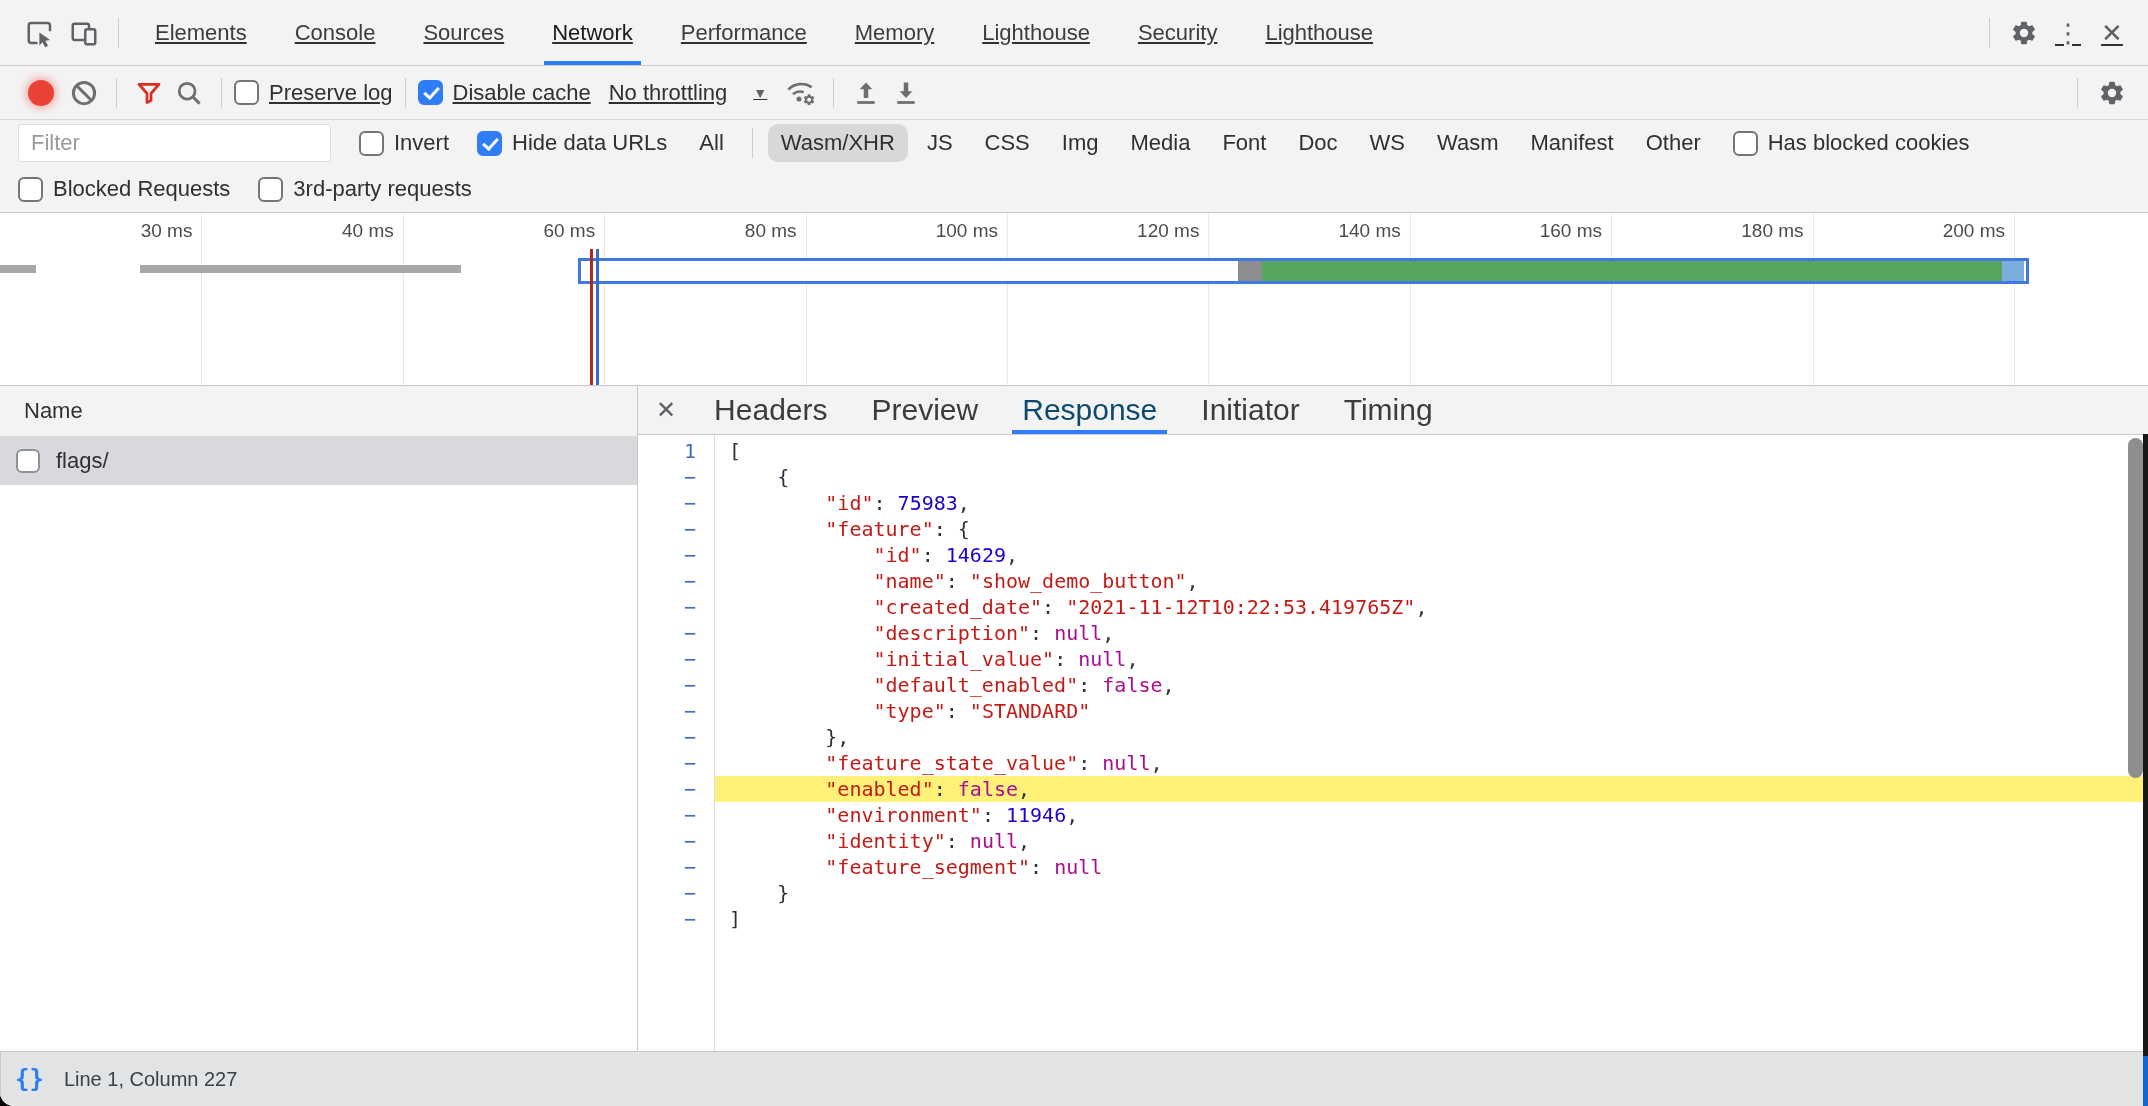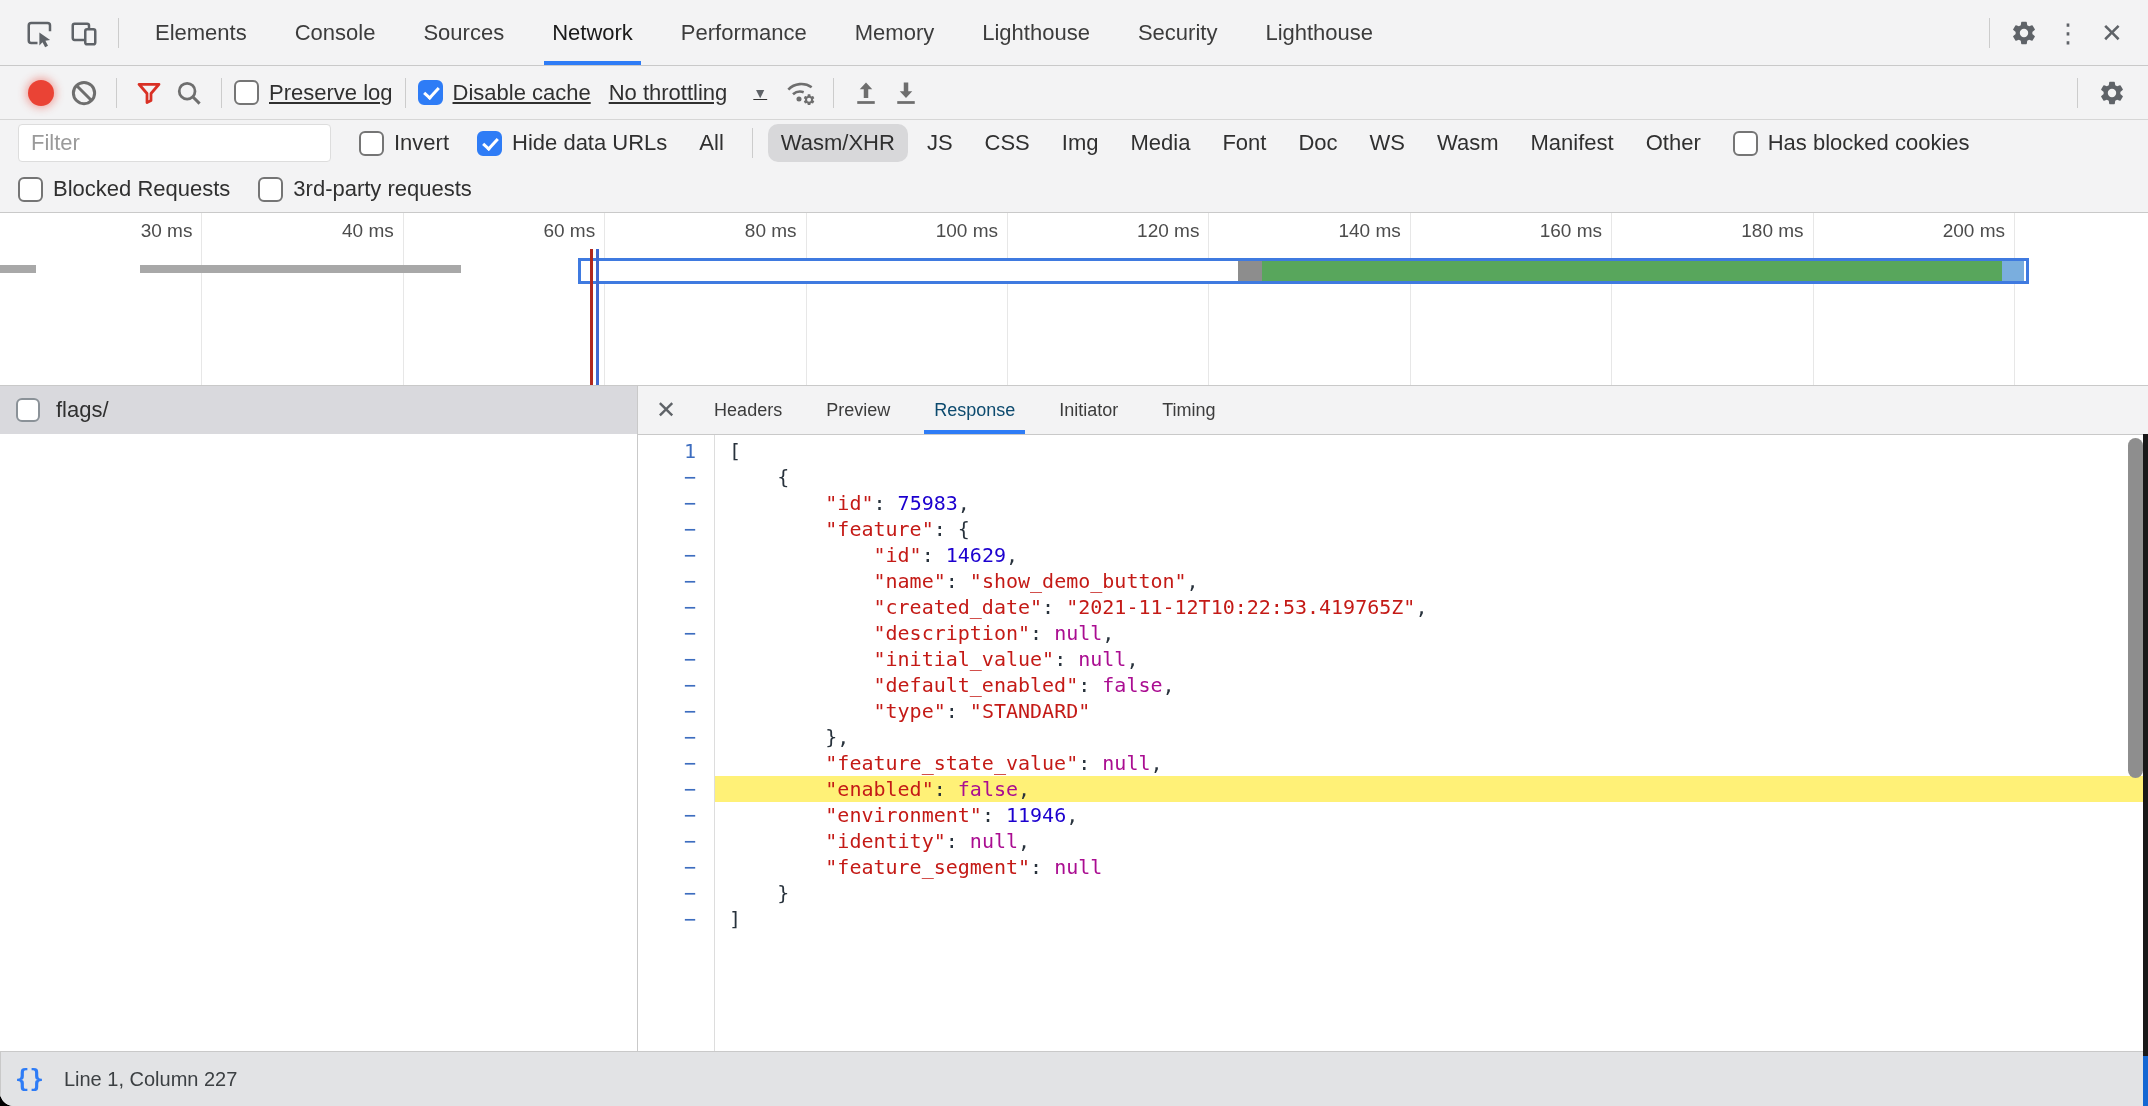--- a/index.html
+++ b/index.html
@@ -1,21 +1,21 @@
 <!DOCTYPE html>
 <html><head>
 <meta charset="utf-8">
 <style>
   html,body{margin:0;padding:0;background:#000;}
   .app{position:relative;width:2148px;height:1106px;background:#fff;overflow:hidden;
        font-family:"Liberation Sans",sans-serif;color:#303030;
        border-bottom-left-radius:14px;display:flex;flex-direction:column;}
   .row{flex:none;display:flex;align-items:center;box-sizing:border-box;}
   
-  .tabbar{height:66px;background:#f3f3f4;border-bottom:1px solid #c9c9c9;padding:0 14px 0 18px;}
+  .tabbar{height:66px;background:#f3f3f4;border-bottom:1px solid #c9c9c9;padding:0 14px 0 18px;text-decoration:underline;}
   .icon-btn{display:flex;align-items:center;justify-content:center;width:44px;height:44px;flex:none;cursor:pointer;}
   .vsep{width:1px;height:30px;background:#ccc;margin:0 12px;flex:none;}
   .tabs{display:flex;height:100%;align-items:stretch;}
   .tab{display:flex;align-items:center;padding:0 24px;font-size:22px;color:#3c3c3c;position:relative;cursor:pointer;white-space:nowrap;}
   .tab.tab-on{color:#1a1a1a;}
   .tab.tab-on::after{content:"";position:absolute;left:16px;right:16px;bottom:0;height:4px;background:#2e7cf6;}
   .spacer{flex:1;}
   .glyph{font-size:26px;color:#5f6368;line-height:1;}
   
   .toolbar{height:54px;background:#f3f3f4;border-bottom:1px solid #d6d6d6;padding:0 14px 0 18px;text-decoration:underline;}
@@ -47,21 +47,21 @@
   .ov-bar{position:absolute;box-sizing:border-box;background:#fff;}
   
   .main{flex:1;display:flex;min-height:0;}
   .left{width:637px;flex:none;border-right:1px solid #c9c9c9;display:flex;flex-direction:column;background:#fff;}
   .left-head{height:50px;background:#f3f3f4;border-bottom:1px solid #ddd;display:flex;align-items:center;padding:0 24px;font-size:22px;color:#303030;flex:none;}
   .req-row{height:48px;display:flex;align-items:center;padding:0 16px;font-size:22px;color:#303030;flex:none;cursor:pointer;}
   .req-row.sel{background:#d9d9dd;}
   .req-row .cb{width:24px;height:24px;border-color:#8b9298;margin-right:16px;}
   .right{flex:1;display:flex;flex-direction:column;min-width:0;background:#fff;position:relative;}
   .detail-tabs{height:48px;background:#f3f3f4;border-bottom:1px solid #c9c9c9;display:flex;align-items:stretch;padding:0 6px;flex:none;}
-  .dtab{display:flex;align-items:center;padding:0 22px;font-size:18px;color:#3c3c3c;position:relative;cursor:pointer;white-space:nowrap;}
+  .dtab{display:flex;align-items:center;padding:0 22px;font-size:30px;color:#3c3c3c;position:relative;cursor:pointer;white-space:nowrap;}
   .dtab.tab-on{color:#0c4a6e;}
   .dtab.tab-on::after{content:"";position:absolute;left:12px;right:12px;bottom:0;height:4px;background:#2e7cf6;}
   .dclose{display:flex;align-items:center;padding:0 16px 0 12px;font-size:24px;color:#5f6368;cursor:pointer;}
   
   .code-area{flex:1;position:relative;overflow:hidden;font-family:"DejaVu Sans Mono",monospace;font-size:20px;line-height:26px;padding-top:3px;}
   .gutter-border{position:absolute;left:76px;top:0;bottom:0;width:1px;background:#ddd;}
   .code-row{display:flex;white-space:pre;}
   .gutter{width:76px;flex:none;text-align:right;padding-right:18px;box-sizing:border-box;color:#3d6dbf;}
   .line{flex:1;padding-left:15px;}
   .line.hl{background:#fff177;}
@@ -251,20 +251,21 @@
         <div style="position: absolute; top: 0px; bottom: 0px; left: 656.585px; width: 24.168px; background: rgb(141, 141, 141);"></div>
         <div style="position: absolute; top: 0px; bottom: 0px; left: 680.753px; width: 740.145px; background: rgb(88, 166, 92);"></div>
         <div style="position: absolute; top: 0px; bottom: 0px; left: 1420.9px; width: 22.154px; background: rgb(122, 174, 222);"></div>
       </div>
       <div class="ov-event" style="left: 590.102px; background: rgb(176, 40, 31);"></div>
       <div class="ov-event" style="left: 596.144px; background: rgb(64, 105, 208);"></div>
     </div>
 
   <div class="main">
     <div class="left">
+      <div class="left-head">Name</div>
       <div class="req-row sel">
         <span class="cb"></span>
         <span>flags/</span>
       </div>
     </div>
     <div class="right">
       <div class="detail-tabs">
         <div class="dclose">✕</div>
         <div class="dtab">Headers</div>
           <div class="dtab">Preview</div>

